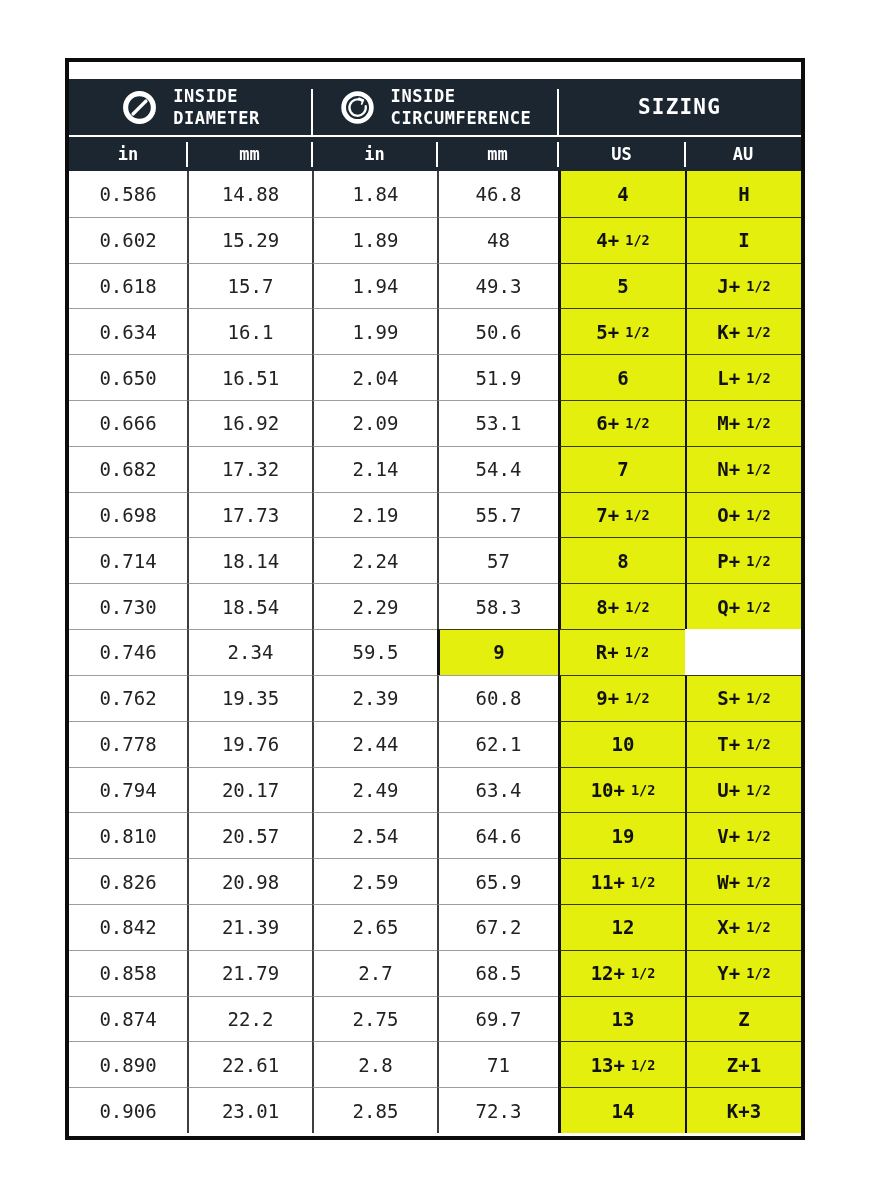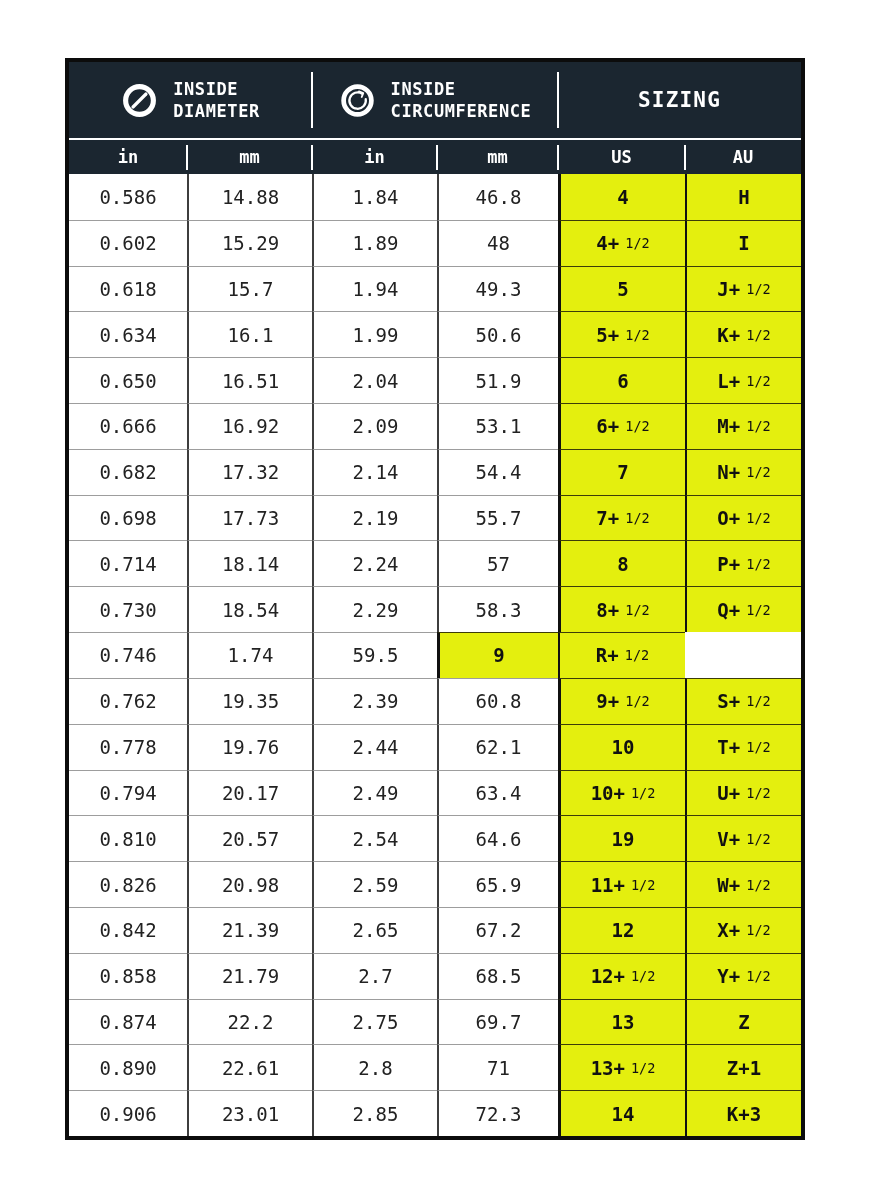--- a/index.html
+++ b/index.html
@@ -5,21 +5,21 @@
   html,body{margin:0;padding:0;}
   body{
     width:870px;height:1200px;position:relative;background:#ffffff;
     font-family:"DejaVu Sans Mono","Liberation Mono",monospace;
   }
   .table{
     position:absolute;left:65px;top:58px;width:740px;height:1082px;
     box-sizing:border-box;border:4px solid #0c0c0c;background:#fff;
   }
   
-  .header{height:76px;background:var(--header-bg,#1b2630);position:relative;display:flex;color:var(--header-text,#fff);}
+  .header{height:56px;background:var(--header-bg,#1b2630);position:relative;display:flex;color:var(--header-text,#fff);margin-top:17px;}
   .hgroup{display:flex;align-items:center;justify-content:center;gap:15px;box-sizing:border-box;}
   .hg1{width:243px;}
   .hg2{width:246px;}
   .hg3{width:243px;}
   .hicon{width:37px;height:37px;flex:0 0 auto;display:block;}
   .hlabel{display:flex;flex-direction:column;font-weight:bold;font-size:17px;line-height:1.32;letter-spacing:0.6px;}
   .sizing-label{font-weight:bold;font-size:21px;letter-spacing:1.2px;}
   .hvsep{position:absolute;top:10px;width:2px;height:56px;background:#fff;}
   .hvsep.s1{left:242px;}
   .hvsep.s2{left:488px;}
@@ -33,21 +33,21 @@
   .tbody{height:962px;display:grid;grid-template-rows:repeat(21,1fr);}
   .trow{display:grid;grid-template-columns:118px 125px 125px 121px 127px 116px;text-align:center;}
   .tcell{display:flex;align-items:center;justify-content:center;box-sizing:border-box;
     font-size:19px;color:var(--text,#222);background:#fff;}
   .tcell.col2,.tcell.col3,.tcell.col4{border-left:2px solid var(--grid-dark,#3e3e3e);}
   .tcell.col5{border-left:3px solid #101010;}
   .tcell.col6{border-left:2px solid #101010;}
   .trow + .trow .tcell{border-top:1px solid var(--grid-light,#9d9d9d);}
   .trow + .trow .tcell.size{border-top:1px solid #3c3c08;}
   .tcell.size{background:var(--highlight,#e4ef0e);font-weight:bold;color:#111;}
-  .frac{font-size:13.5px;font-weight:normal;margin-left:6px;}
+  .frac{font-size:13.5px;font-weight:bold;margin-left:6px;}
 </style>
 </head>
 <body>
 
 <div class="table">
 
   <div class="header">
     <div class="hgroup hg1">
       <svg class="hicon" viewBox="0 0 36 36">
         <circle cx="18" cy="18" r="13.5" fill="none" stroke="#ffffff" stroke-width="5"></circle>
@@ -207,21 +207,21 @@
           <span>8+</span>
           <span class="frac">1/2</span>
         </div>
         <div class="tcell col6 size">
           <span>Q+</span>
           <span class="frac">1/2</span>
         </div>
       </div>
       <div class="trow">
         <div class="tcell col1">0.746</div>
-        <div class="tcell col3">1.74</div>
+        <div class="tcell col3">2.34</div>
         <div class="tcell col4">59.5</div>
         <div class="tcell col5 size">9</div>
         <div class="tcell col6 size">
           <span>R+</span>
           <span class="frac">1/2</span>
         </div>
       </div>
       <div class="trow">
         <div class="tcell col1">0.762</div>
         <div class="tcell col2">19.35</div>

